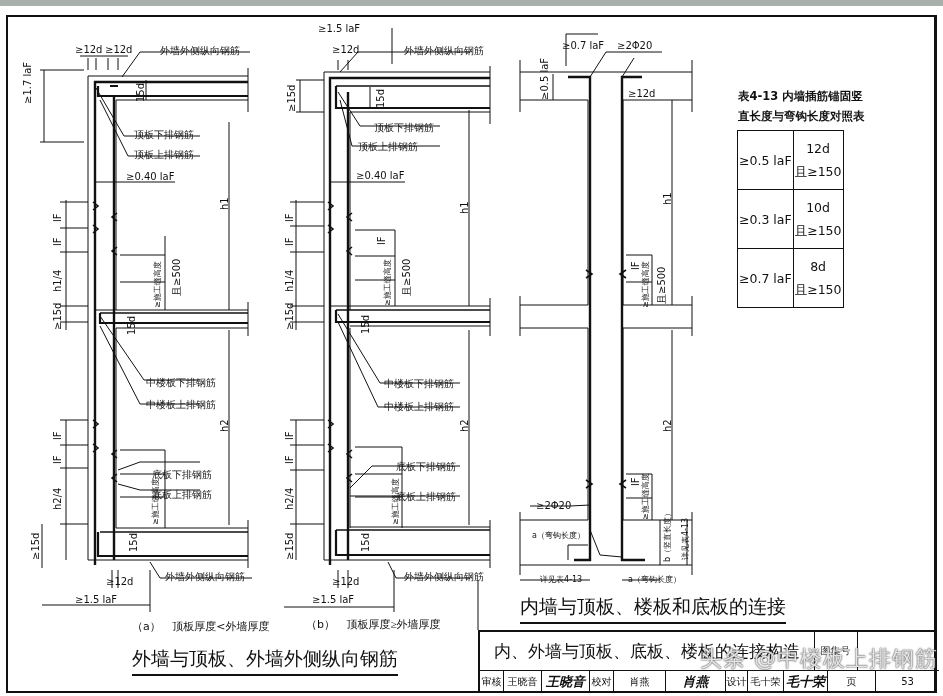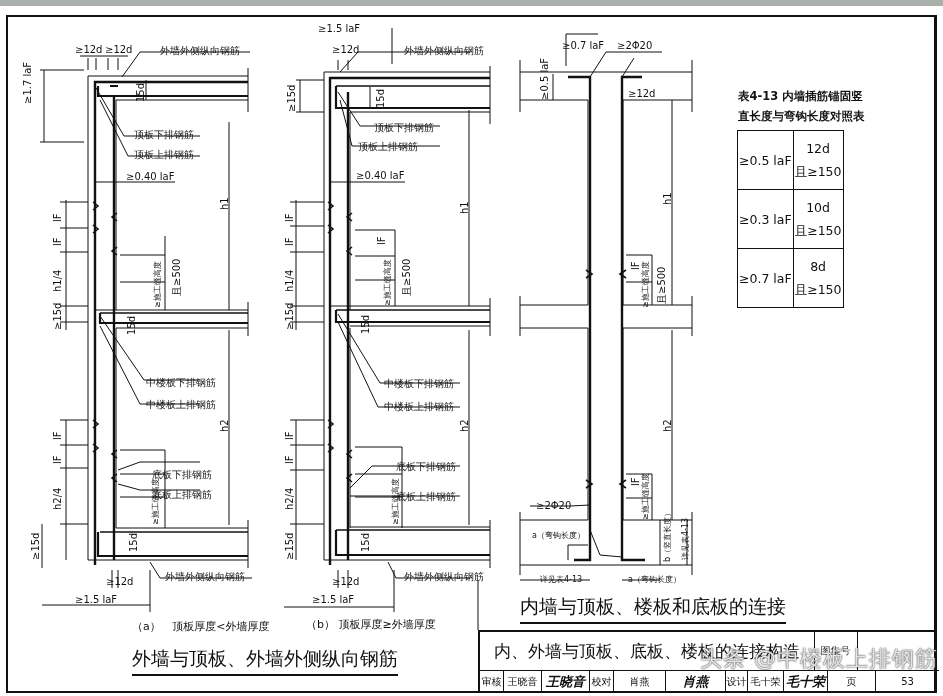--- a/index.html
+++ b/index.html
@@ -333,21 +333,21 @@
 <div class="abs lbl" style="left:396px;top:460px;">底板下排钢筋</div>
 <div class="abs lbl" style="left:396px;top:490px;">底板上排钢筋</div>
 <div class="abs" style="left:390px;top:525px;font-size:8px;transform:rotate(-90deg);transform-origin:left top;">≥施工缝高度</div>
 <div class="abs lbl" style="left:284px;top:560px;transform:rotate(-90deg);transform-origin:left top;">≥15d</div>
 <div class="abs lbl" style="left:360px;top:552px;transform:rotate(-90deg);transform-origin:left top;">15d</div>
 <div class="abs lbl" style="left:404px;top:570px;">外墙外侧纵向钢筋</div>
 <div class="abs lbl" style="left:332px;top:576px;">≥12d</div>
 <div class="abs lbl" style="left:312px;top:594px;">≥1.5 laF</div>
 <div class="abs cap" style="left:306px;top:617px;">
   <span>（b）</span>
-  <span style="">顶板厚度≥外墙厚度</span>
+  <span style="margin-left:8px;font-family:Liberation Serif, serif;">顶板厚度≥外墙厚度</span>
 </div>
 
 <div class="abs title-main" style="left:132px;top:646px;">外墙与顶板、外墙外侧纵向钢筋</div>
 
 <div class="abs lbl" style="left:562px;top:40px;">≥0.7 laF</div>
 <div class="abs lbl" style="left:617px;top:40px;">≥2Φ20</div>
 <div class="abs lbl" style="left:539px;top:100px;transform:rotate(-90deg);transform-origin:left top;">≥0.5 laF</div>
 <div class="abs lbl" style="left:628px;top:88px;">≥12d</div>
 <div class="abs lbl" style="left:662px;top:205px;transform:rotate(-90deg);transform-origin:left top;">h1</div>
 <div class="abs lbl" style="left:630px;top:270px;transform:rotate(-90deg);transform-origin:left top;">lF</div>

